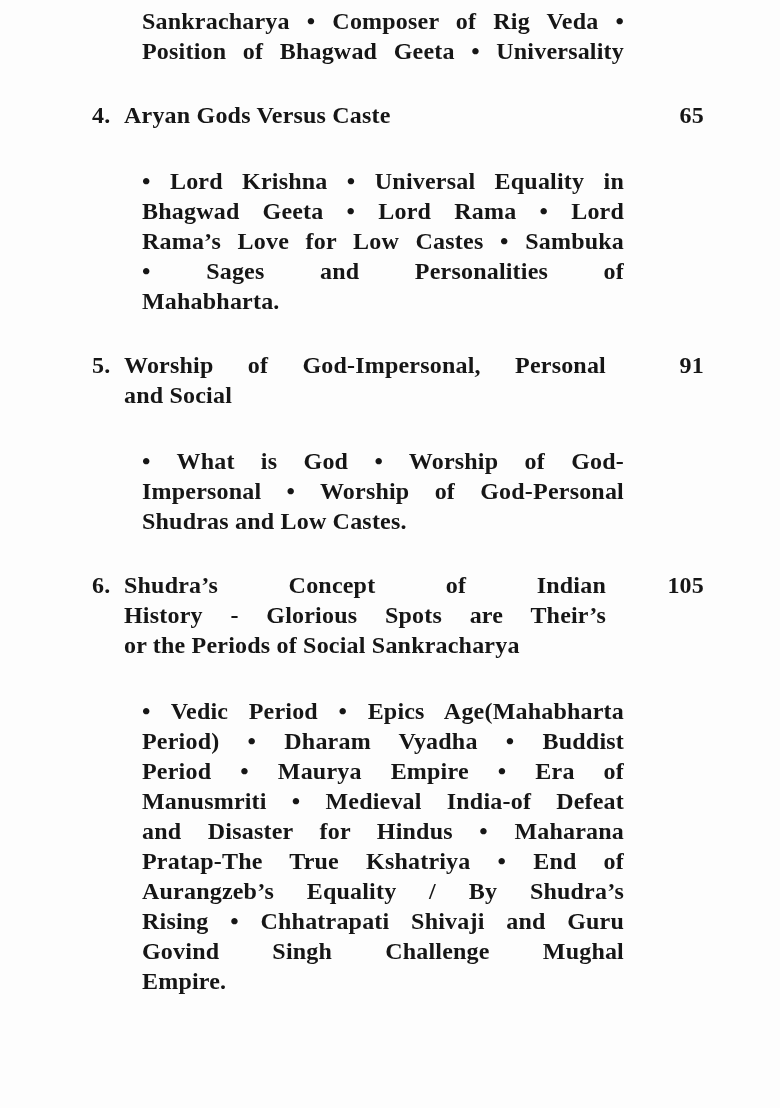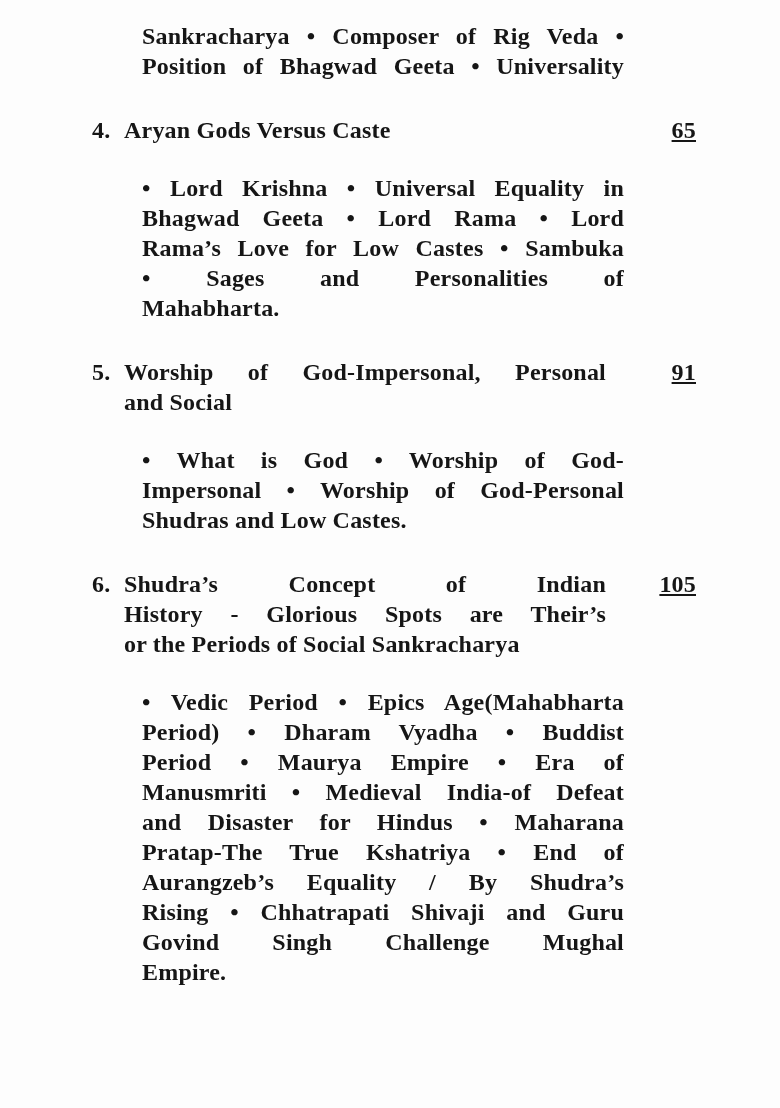--- a/index.html
+++ b/index.html
@@ -10,21 +10,21 @@
     width: 780px;
     height: 1108px;
     background: #fdfdfd;
     overflow: hidden;
   }
   .page {
     position: relative;
     width: 680px;
     height: 1108px;
     box-sizing: border-box;
-    padding-top: 21px;
+    padding-top: 6px;
     background: #fdfdfd;
     color: #161616;
     font-family: "Liberation Serif", "DejaVu Serif", serif;
     font-weight: 700;
     font-size: 24px;
     line-height: 30px;
     letter-spacing: 0.2px;
   }
   
   .cont-para {
@@ -43,29 +43,28 @@
     left: 0;
     top: 0;
     width: 44px;
   }
   .entry-title {
     margin-left: 32px;
     width: 482px;
   }
   .entry-page {
     position: absolute;
-    right: 12px;
+    right: 4px;
     top: 0;
     text-align: left;
-    text-decoration: underline;
   }
   .entry-topics {
     margin-left: 50px;
     width: 482px;
-    margin-top: 28px;
+    margin-top: 36px;
   }
   
   .jpar .tline {
     text-align: justify;
     text-align-last: justify;
     white-space: normal;
   }
   .jpar .tline.tlast {
     text-align-last: left;
   }

